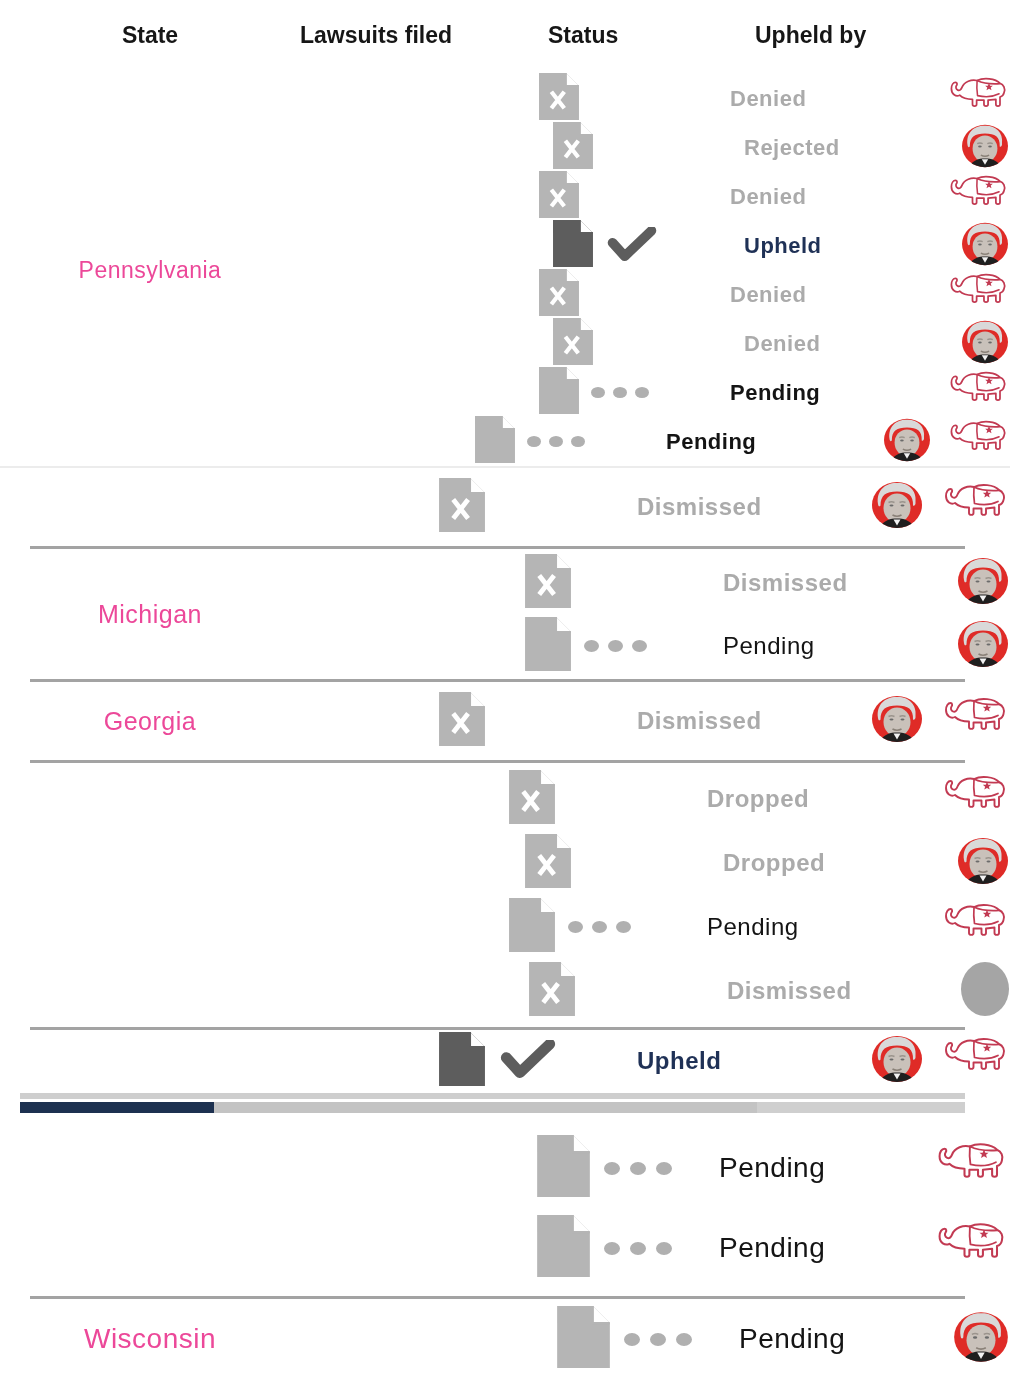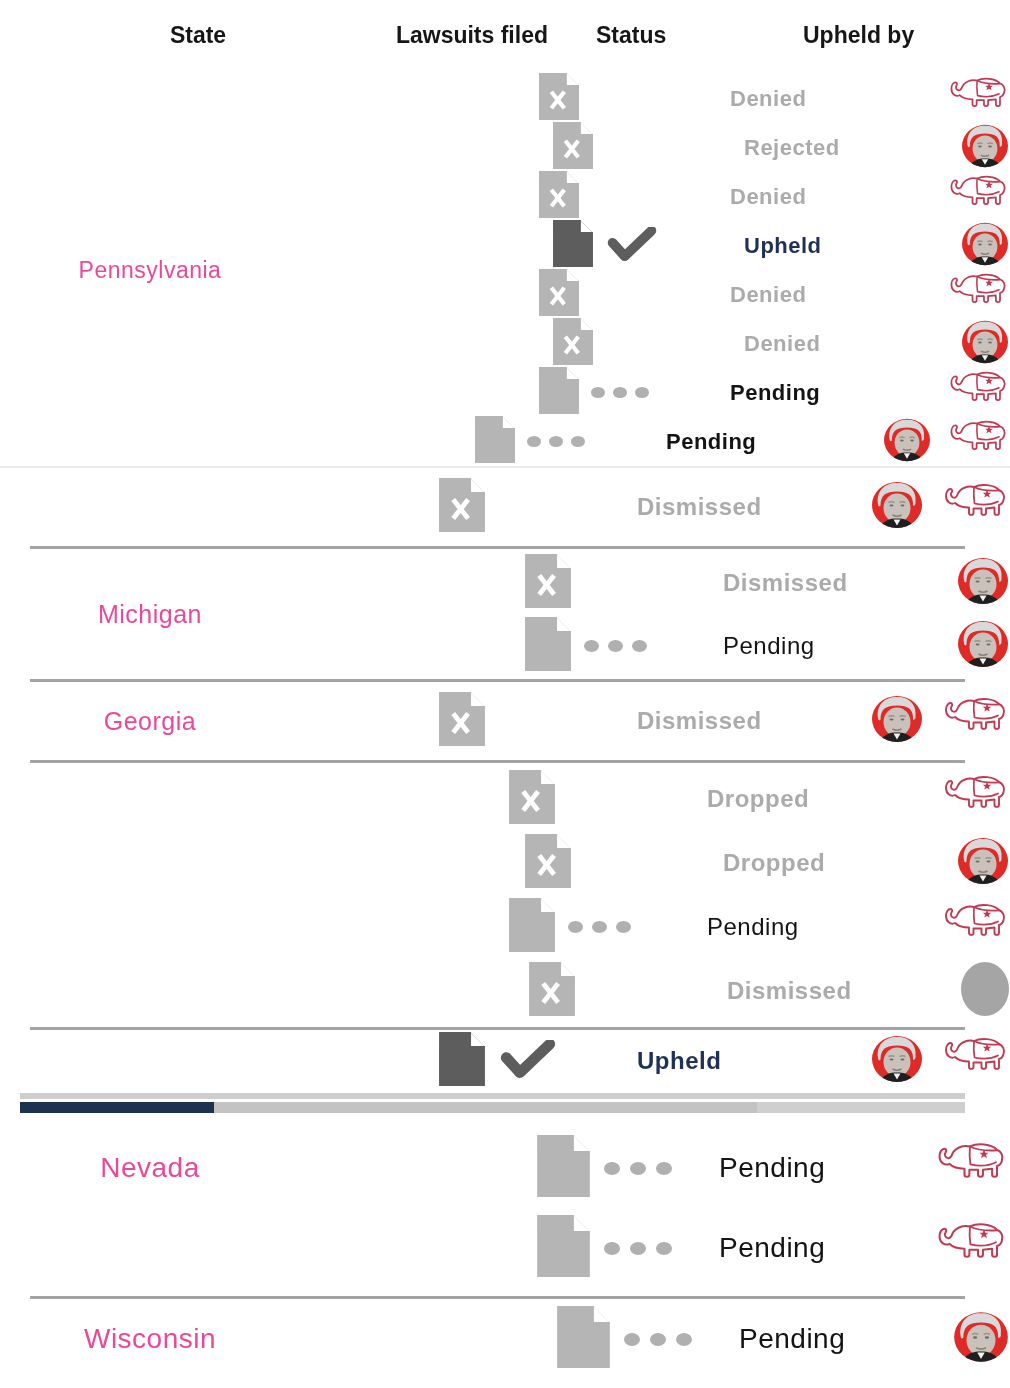--- a/index.html
+++ b/index.html
@@ -2,23 +2,23 @@
 <html style="--navy: #1f3156; --navy-band: #1d3150;"><head>
 <meta charset="utf-8">
 <style>
   html,body{margin:0;padding:0;background:#ffffff;}
   body{
     width:1010px;height:1388px;overflow:hidden;
     font-family:"Liberation Sans","DejaVu Sans",sans-serif;
     color:#1a1a1a;
   }
   
-  .hdr{display:flex;align-items:center;height:70px;font-weight:700;font-size:23px;color:#161616;padding-left:48px;}
+  .hdr{display:flex;align-items:center;height:70px;font-weight:700;font-size:23px;color:#161616;}
   .hdr .h-state{width:300px;text-align:center;}
-  .hdr .h-lawsuits{width:200px;text-align:right;}
+  .hdr .h-lawsuits{width:200px;text-align:left;}
   .hdr .h-status{width:215px;box-sizing:border-box;padding-left:48px;}
   .hdr .h-filed{flex:1;box-sizing:border-box;padding-left:40px;}
   
   .section{display:flex;}
   .state-cell{width:300px;display:flex;align-items:center;justify-content:center;}
   .state-cell span{font-size:23px;color:#ec4899;letter-spacing:.5px;}
   .rows{flex:1;display:flex;flex-direction:column;justify-content:center;align-items:flex-end;}
   .row{display:flex;align-items:center;}
   .cell-doc{width:200px;display:flex;align-items:center;box-sizing:border-box;}
   .cell-status{width:215px;box-sizing:border-box;}
@@ -618,23 +618,20 @@
         </div>
       </div>
     </div>
     <div class="band">
       <div class="band-top"></div>
       <div class="band-bottom">
         <div class="band-thumb"></div>
       </div>
     </div>
     <div class="section zone-c sec-nevada">
-      <div class="state-cell">
-        <span>Nevada</span>
-      </div>
       <div class="rows">
         <div class="row">
           <div class="cell-doc">
             <span><svg class="doc" viewBox="0 0 34 40" xmlns="http://www.w3.org/2000/svg">
      <path d="M0 0 H23 L34 11 V40 H0 Z" fill="#b5b5b5"></path>
      <path d="M23 0 L34 11 L23 11 Z" fill="#ffffff"></path>
      <path d="M23 0 L23 11 L34 11" fill="none" stroke="#b5b5b5" stroke-width="1.4"></path>
    </svg></span>
             <span class="dots">
               <i></i>

